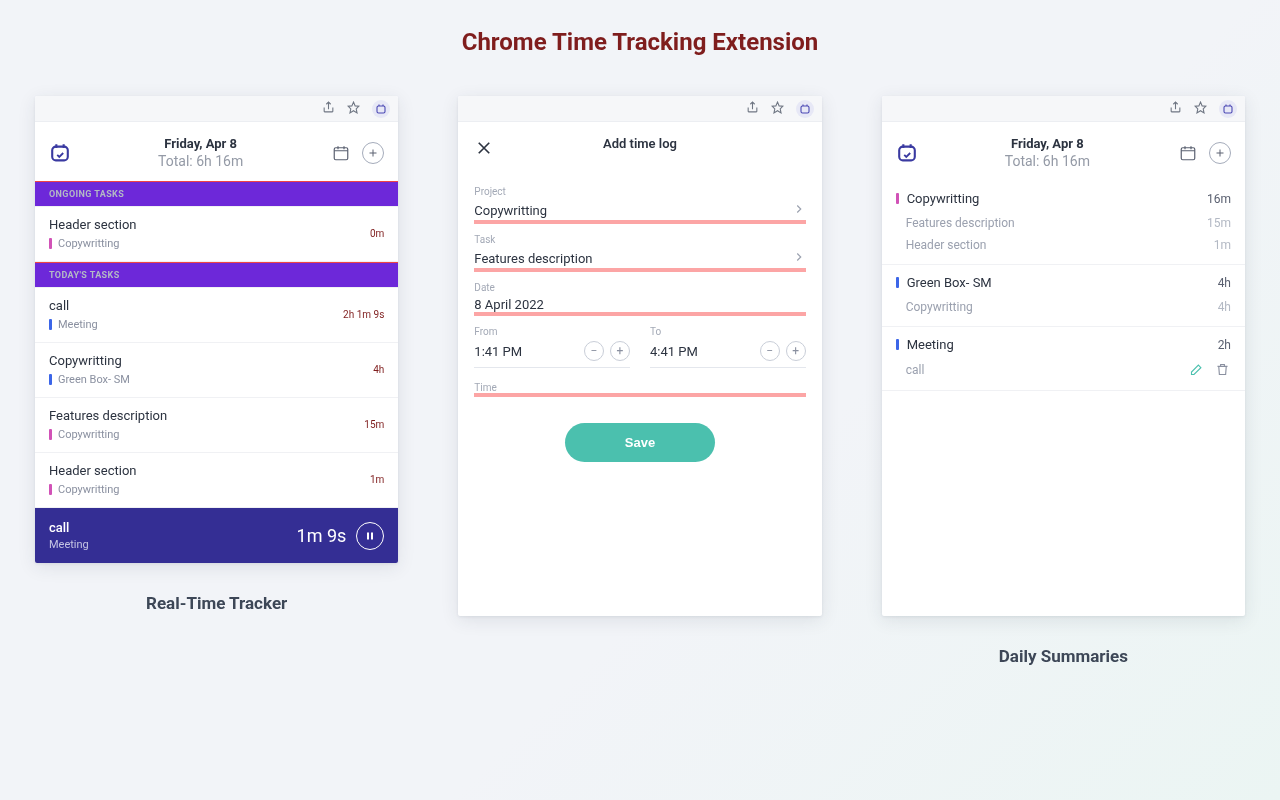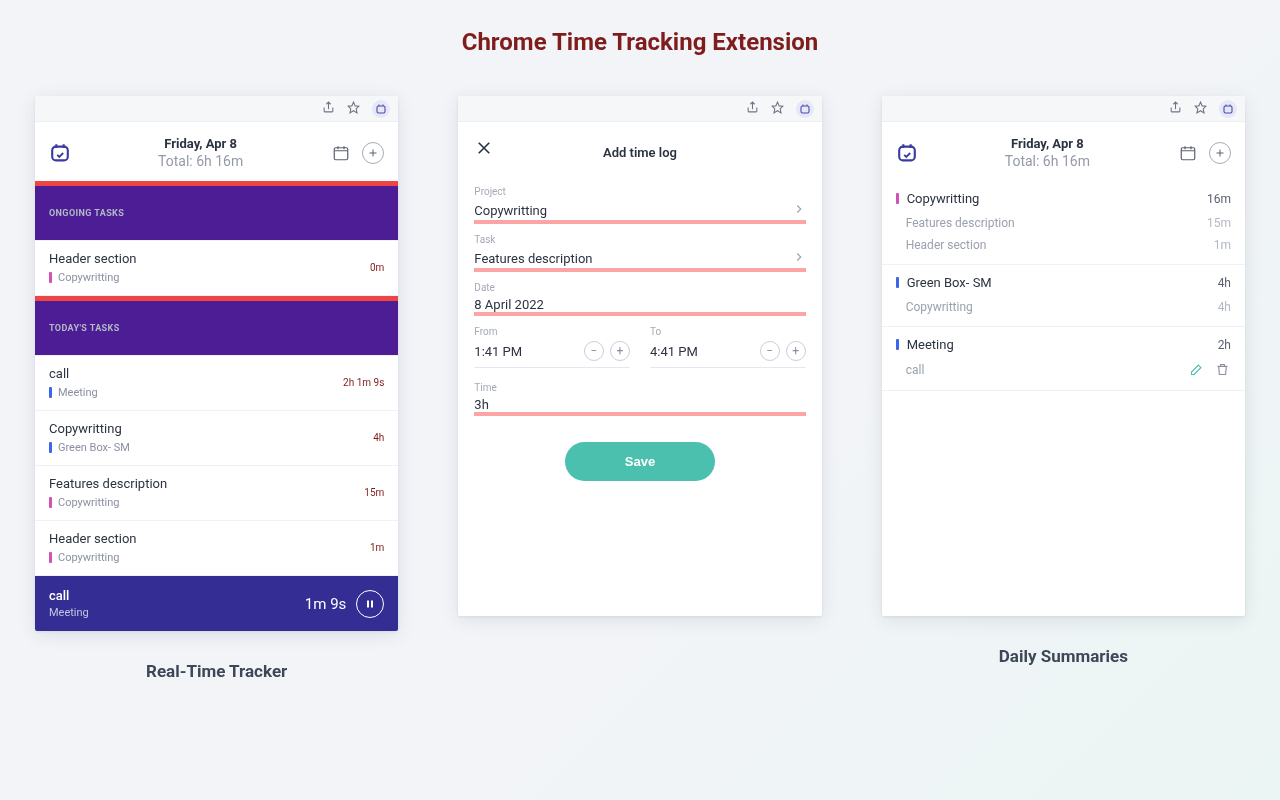--- a/index.html
+++ b/index.html
@@ -78,27 +78,27 @@
     color: #5a6070; cursor: pointer;
   }
   .icon-btn-circle {
     width: 22px; height: 22px;
     border: 1.5px solid #a5acbb;
     border-radius: 50%;
     display: inline-flex; align-items: center; justify-content: center;
     color: #5a6070; cursor: pointer;
   }
   .section-label {
-    background: #4c1d95;
+    background: #6d28d9;
     color: #b3b9c4;
     font-size: 9px;
     font-weight: 700;
     letter-spacing: 0.4px;
-    padding: 22px 14px;
-    border-top: 5px solid #ef4444;
+    padding: 7px 14px;
+    border-top: 1px solid #ef4444;
     border-bottom: 1px solid #f0f1f4;
   }
   .task-row {
     padding: 10px 14px 11px;
     border-bottom: 1px solid #f0f1f4;
     display: flex;
     align-items: center;
   }
   .task-left { flex: 1; min-width: 0; }
   .task-title { font-size: 13px; color: #2c3340; }
@@ -109,32 +109,32 @@
   .active-bar {
     background: #342e94;
     color: #fff;
     padding: 12px 14px;
     display: flex;
     align-items: center;
   }
   .active-left { flex: 1; }
   .active-title { font-size: 13px; font-weight: 500; }
   .active-sub { font-size: 11px; color: #c5c4e3; margin-top: 3px; }
-  .active-time { font-size: 15px; margin-right: 10px; }
+  .active-time { font-size: 18px; margin-right: 10px; }
   .pause-btn {
     width: 28px; height: 28px;
     border: 1.5px solid #fff;
     border-radius: 50%;
     display: inline-flex; align-items: center; justify-content: center;
     cursor: pointer;
   }
 
   
   .manual-header {
-    display: flex; align-items: flex-end; padding: 14px 14px 10px;
+    display: flex; align-items: flex-start; padding: 14px 14px 10px;
   }
   .close-btn { width: 24px; height: 24px; display:inline-flex; align-items:center; justify-content:center; color:#2c3340; cursor:pointer; }
   .manual-title { flex: 1; text-align: center; font-size: 13px; font-weight: 600; color:#2c3340; margin-right:24px; }
   .form { padding: 6px 16px 18px; }
   .field { margin-top: 10px; border-bottom: 4px solid #fca5a5; }
   .field-label { font-size: 10px; color: #a3a9b6; }
   .field-row { display:flex; align-items:center; justify-content:space-between; margin-top: 4px; }
   .field-value { font-size: 13px; color: #2c3340; }
   .chev { color:#9ba1af; }
   .time-row { display:flex; gap: 20px; margin-top: 10px; }
@@ -395,23 +395,20 @@
               <span class="time-ctrls">
                 <span class="round-ctrl">−</span>
                 <span class="round-ctrl">+</span>
               </span>
             </div>
           </div>
         </div>
 
         <div class="field" style="margin-top:14px;">
           <div class="field-label">Time</div>
-          <div class="field-row">
-            <span class="field-value">3h</span>
-          </div>
         </div>
 
         <button class="save-btn">Save</button>
       </div>
     </div>
   </div>
 
   <div class="panel-wrap">
     <div class="panel" style="min-height:520px;">
       <div class="browser-bar">

